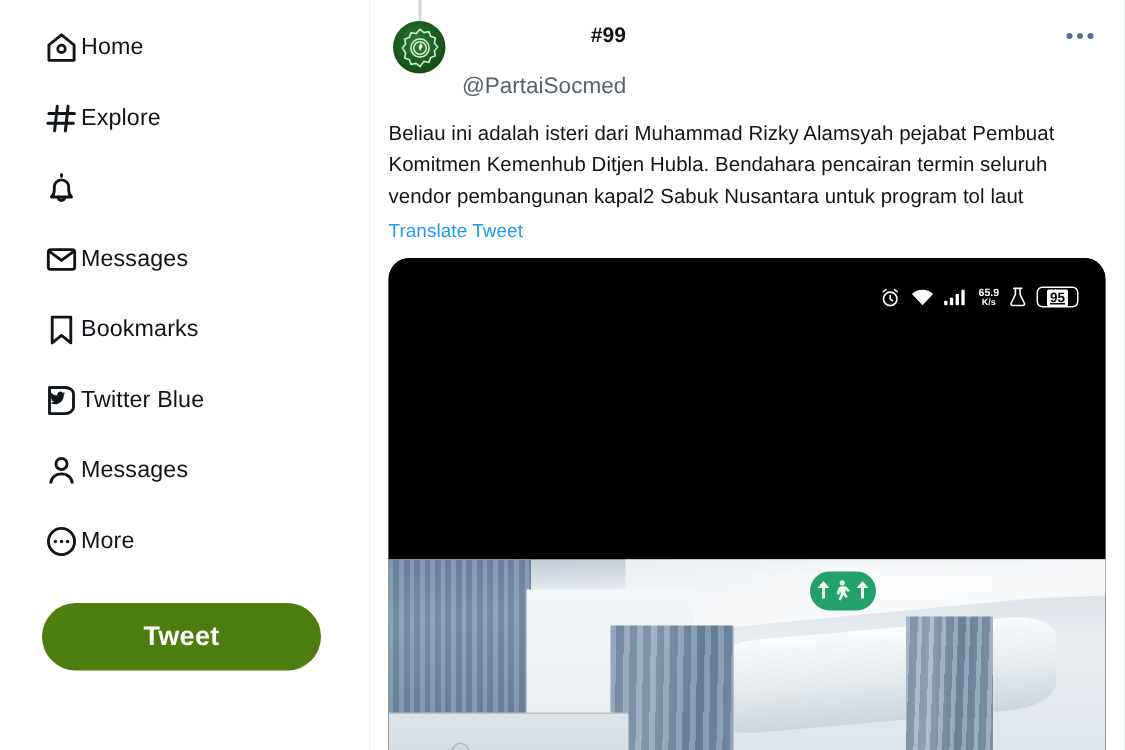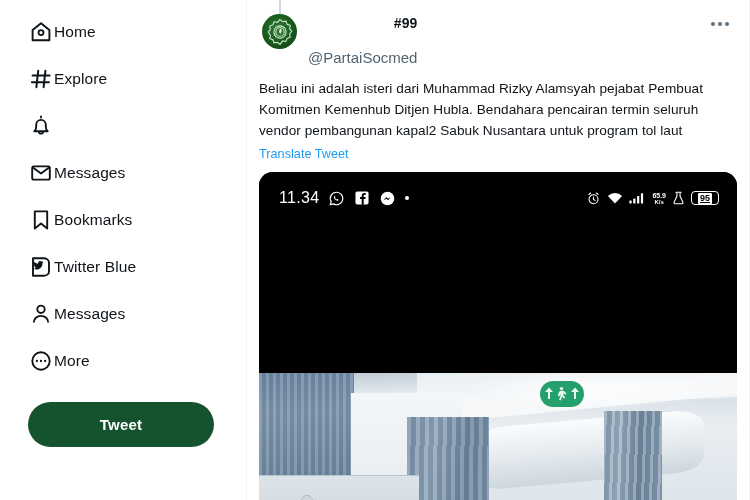--- a/index.html
+++ b/index.html
@@ -37,23 +37,23 @@
     font-size: 15.5px;
     color: #0f1419;
     letter-spacing: 0.1px;
     white-space: nowrap;
   }
   .tweet-btn-wrap { margin-top: 18px; padding-right: 28px; }
   .tweet-btn {
     width: 186px; height: 45px;
     border-radius: 999px;
     border: none;
-    background: #14532d;
+    background: #4d7c0f;
     color: #ffffff;
-    font-size: 15px;
+    font-size: 18px;
     font-weight: bold;
     font-family: "Liberation Sans", sans-serif;
     cursor: pointer;
     letter-spacing: 0.2px;
   }
 
   
   .main {
     flex: 1 1 auto;
     height: 500px;
@@ -349,42 +349,20 @@
 
     <div class="tweet-body">
       <span>Beliau ini adalah isteri dari Muhammad Rizky Alamsyah pejabat Pembuat Komitmen Kemenhub Ditjen Hubla. Bendahara pencairan termin seluruh vendor pembangunan kapal2 Sabuk Nusantara untuk program tol laut</span><br>
       <span class="translate">Translate Tweet</span>
     </div>
 
     <div class="media">
 
       <div class="phone-black">
         <div class="statusbar">
-          <div class="sb-left">
-            <span class="clock">11.34</span>
-            <span class="sb-ic">
-              <svg width="17" height="17" viewBox="0 0 24 24" fill="none" stroke="#fff" stroke-width="1.7">
-                <path d="M12 3.2a8.8 8.8 0 0 0-7.6 13.2L3.3 20.7l4.4-1.1A8.8 8.8 0 1 0 12 3.2Z"></path>
-                <path d="M8.9 8.2c.3-.1.7 0 .9.4l.6 1.2c.1.3 0 .6-.2.8l-.4.4c.5 1 1.3 1.8 2.3 2.3l.4-.4c.2-.2.5-.3.8-.2l1.2.6c.4.2.5.6.4.9-.2.7-.9 1.2-1.7 1.1-2.4-.3-4.6-2.5-4.9-4.9-.1-.8.4-1.5 1.1-1.7Z" fill="#fff" stroke="none"></path>
-              </svg>
-            </span>
-            <span class="sb-ic">
-              <svg width="16" height="16" viewBox="0 0 24 24">
-                <rect x="2.2" y="2.2" width="19.6" height="19.6" rx="2.6" fill="#fff"></rect>
-                <path d="M14.6 22V13.6h2.5l.4-3h-2.9V8.7c0-.85.25-1.45 1.5-1.45h1.55V4.6c-.27-.04-1.2-.12-2.28-.12-2.26 0-3.8 1.38-3.8 3.9v2.22H9.1v3h2.47V22h3.03Z" fill="#000"></path>
-              </svg>
-            </span>
-            <span class="sb-ic">
-              <svg width="17" height="17" viewBox="0 0 24 24">
-                <circle cx="12" cy="12" r="9.6" fill="#fff"></circle>
-                <path d="M6.6 14.6 10.4 10l2.3 2.4L16.6 10l-3.7 4.6-2.3-2.4-4 2.4Z" fill="#000"></path>
-              </svg>
-            </span>
-            <span class="dot-sm"></span>
-          </div>
 
           <div class="sb-right">
             <span class="sb-ic">
               <svg width="15" height="15" viewBox="0 0 24 24" fill="none" stroke="#fff" stroke-width="1.7">
                 <circle cx="12" cy="13.2" r="7.2"></circle>
                 <path d="M12 9.6v3.8l2.4 1.6" stroke-linecap="round"></path>
                 <path d="M4.6 5.6 7.4 3.2M19.4 5.6 16.6 3.2" stroke-linecap="round"></path>
               </svg>
             </span>
             <span class="sb-ic">

